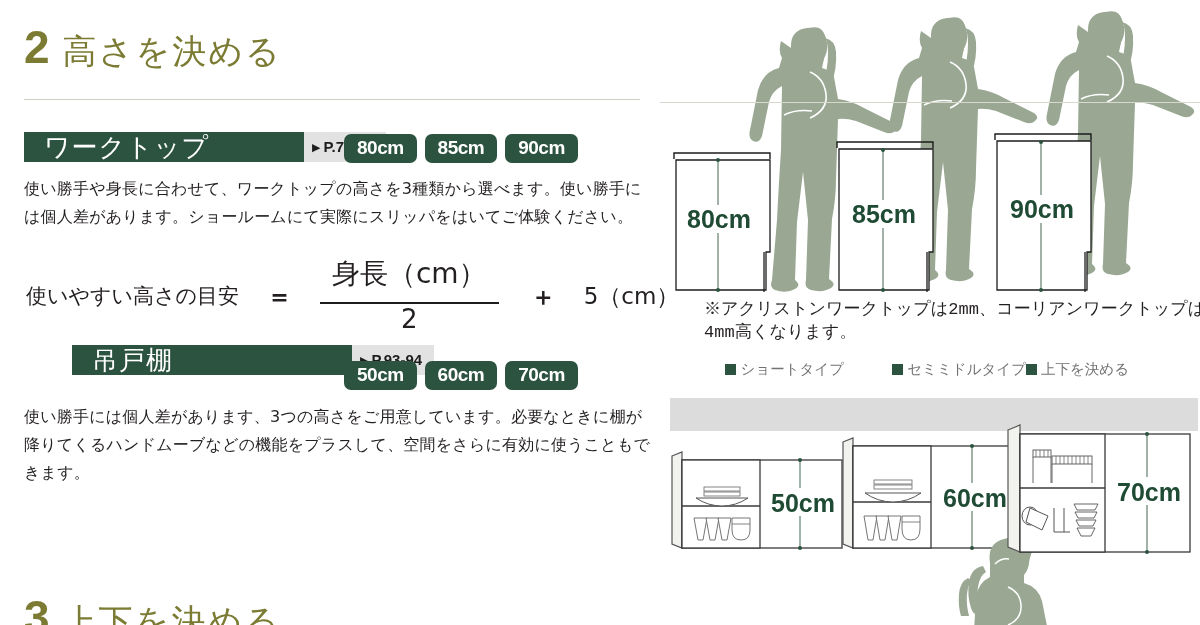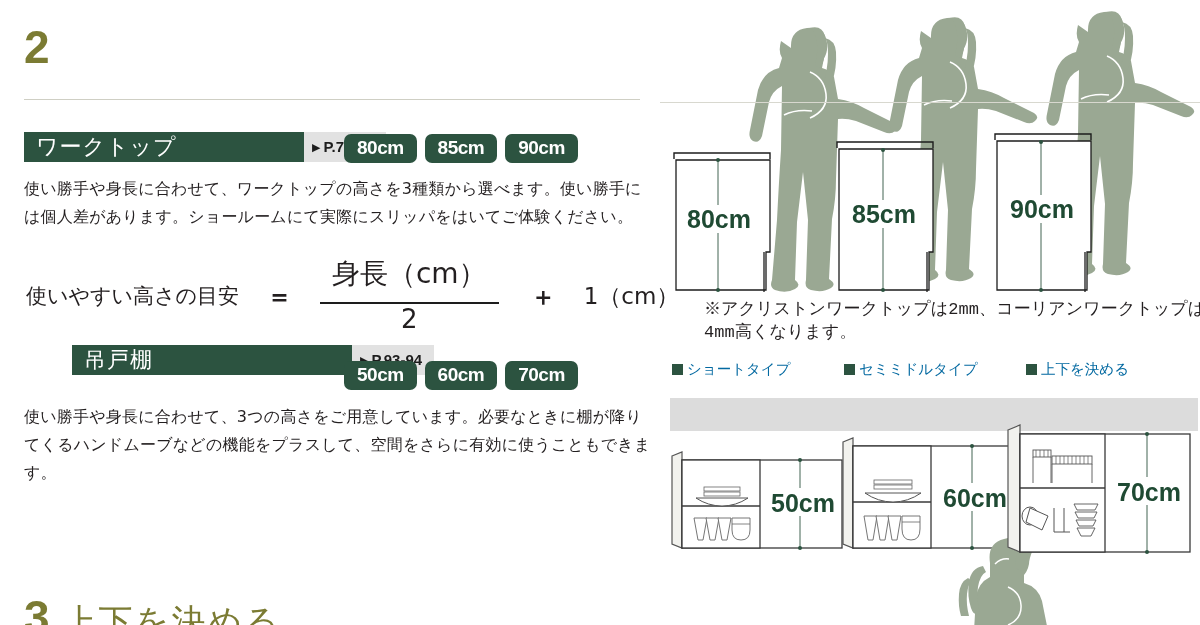--- a/index.html
+++ b/index.html
@@ -22,22 +22,22 @@
   .sec-title{
     font-size:34px;color:#7b7b33;line-height:1;letter-spacing:2px;
     font-family:"DejaVu Sans","Liberation Sans",sans-serif;
   }
   .head-rule{position:absolute;left:24px;top:99px;width:616px;height:1px;background:#cfcfc4;}
 
   
   .band{position:absolute;display:flex;align-items:stretch;height:30px;}
   .band .lbl{
     background:#2c5340;color:#ffffff;
-    font-size:22px;line-height:30px;
-    padding:0 14px 0 12px;letter-spacing:1px;
+    font-size:26px;line-height:30px;
+    padding:0 14px 0 20px;letter-spacing:1px;
     min-width:280px;box-sizing:border-box;
     font-family:"DejaVu Sans","Liberation Sans",sans-serif;
   }
   .band .pg{
     background:#e2e2e2;color:#1d1d1d;
     font-size:15px;font-weight:bold;line-height:30px;
     padding:0 12px 0 8px;white-space:nowrap;
     display:flex;align-items:center;gap:3px;
   }
   .band .pg .tri{font-size:11px;line-height:1;}
@@ -83,38 +83,39 @@
   .illus-top{position:absolute;left:660px;top:10px;width:540px;height:280px;}
   .floor-line{position:absolute;left:0;top:92px;width:540px;height:1px;background:#d8d8cf;}
   .note{
     position:absolute;left:704px;top:297px;width:520px;
     font-size:17px;color:#231f20;letter-spacing:0.1px;
     font-family:Liberation Mono, monospace;
   }
 
   .legend{position:absolute;left:672px;top:360px;width:520px;display:flex;gap:0;}
   .legend-item{
-    font-size:14.5px;color:#0369a1;display:flex;align-items:center;gap:4px;
-    font-family:"DejaVu Sans","Liberation Sans",sans-serif;white-space:nowrap;
+    font-size:14.5px;color:#737373;display:flex;align-items:center;gap:4px;
+    font-family:"DejaVu Sans","Liberation Sans",sans-serif;white-space:nowrap;justify-content:flex-end;
   }
   .legend-item .sq{width:11px;height:11px;background:#2c5340;display:inline-block;}
   .legend-item:nth-child(1){width:172px;}
   .legend-item:nth-child(2){width:182px;}
 
   .illus-bot{position:absolute;left:660px;top:388px;width:540px;height:237px;}
 
   svg{display:block;}
 </style>
 </head>
 <body>
 
 <div class="page">
 
   <div class="sec-head">
     <span class="sec-num">2</span>
+    <span class="sec-title">高さを決める</span>
   </div>
   <div class="head-rule"></div>
 
   <div class="band" style="left:24px;top:132px;">
     <div class="lbl">ワークトップ</div>
     <div class="pg">
       <span class="tri">▶</span>
       <span>P.73-74</span>
     </div>
   </div>
@@ -128,37 +129,37 @@
 
   <div class="formula">
     <span>使いやすい高さの目安</span>
     <span class="eq">＝</span>
     <span class="frac">
       <span class="num">身長（cm）</span>
       <span class="bar"></span>
       <span class="den">2</span>
     </span>
     <span class="plus">＋</span>
-    <span class="tail">1（cm）</span>
+    <span class="tail">5（cm）</span>
   </div>
 
   <div class="band" style="left:24px;top:345px;margin-left:48px;">
     <div class="lbl">吊戸棚</div>
     <div class="pg">
       <span class="tri">▶</span>
       <span>P.93-94</span>
     </div>
   </div>
   <div class="pills" style="left:344px;top:361px;">
     <span class="pill">50cm</span>
     <span class="pill">60cm</span>
     <span class="pill">70cm</span>
   </div>
 
-  <div class="para" style="left:24px;top:403px;">使い勝手や身長に合わせて、3つの高さをご用意しています。必要なときに棚が降りてくるハンドムーブなどの機能をプラスして、空間をさらに有効に使うこともできます。</div>
+  <div class="para" style="left:24px;top:403px;">使い勝手には個人差があります、3つの高さをご用意しています。必要なときに棚が降りてくるハンドムーブなどの機能をプラスして、空間をさらに有効に使うこともできます。</div>
 
   <div class="sec-head2">
     <span class="sec-num">3</span>
     <span class="sec-title">上下を決める</span>
   </div>
 
   <div class="illus-top">
     <div class="floor-line"></div>
     <svg width="540" height="285" viewBox="0 0 540 285">
       <g fill="#9aa893">

